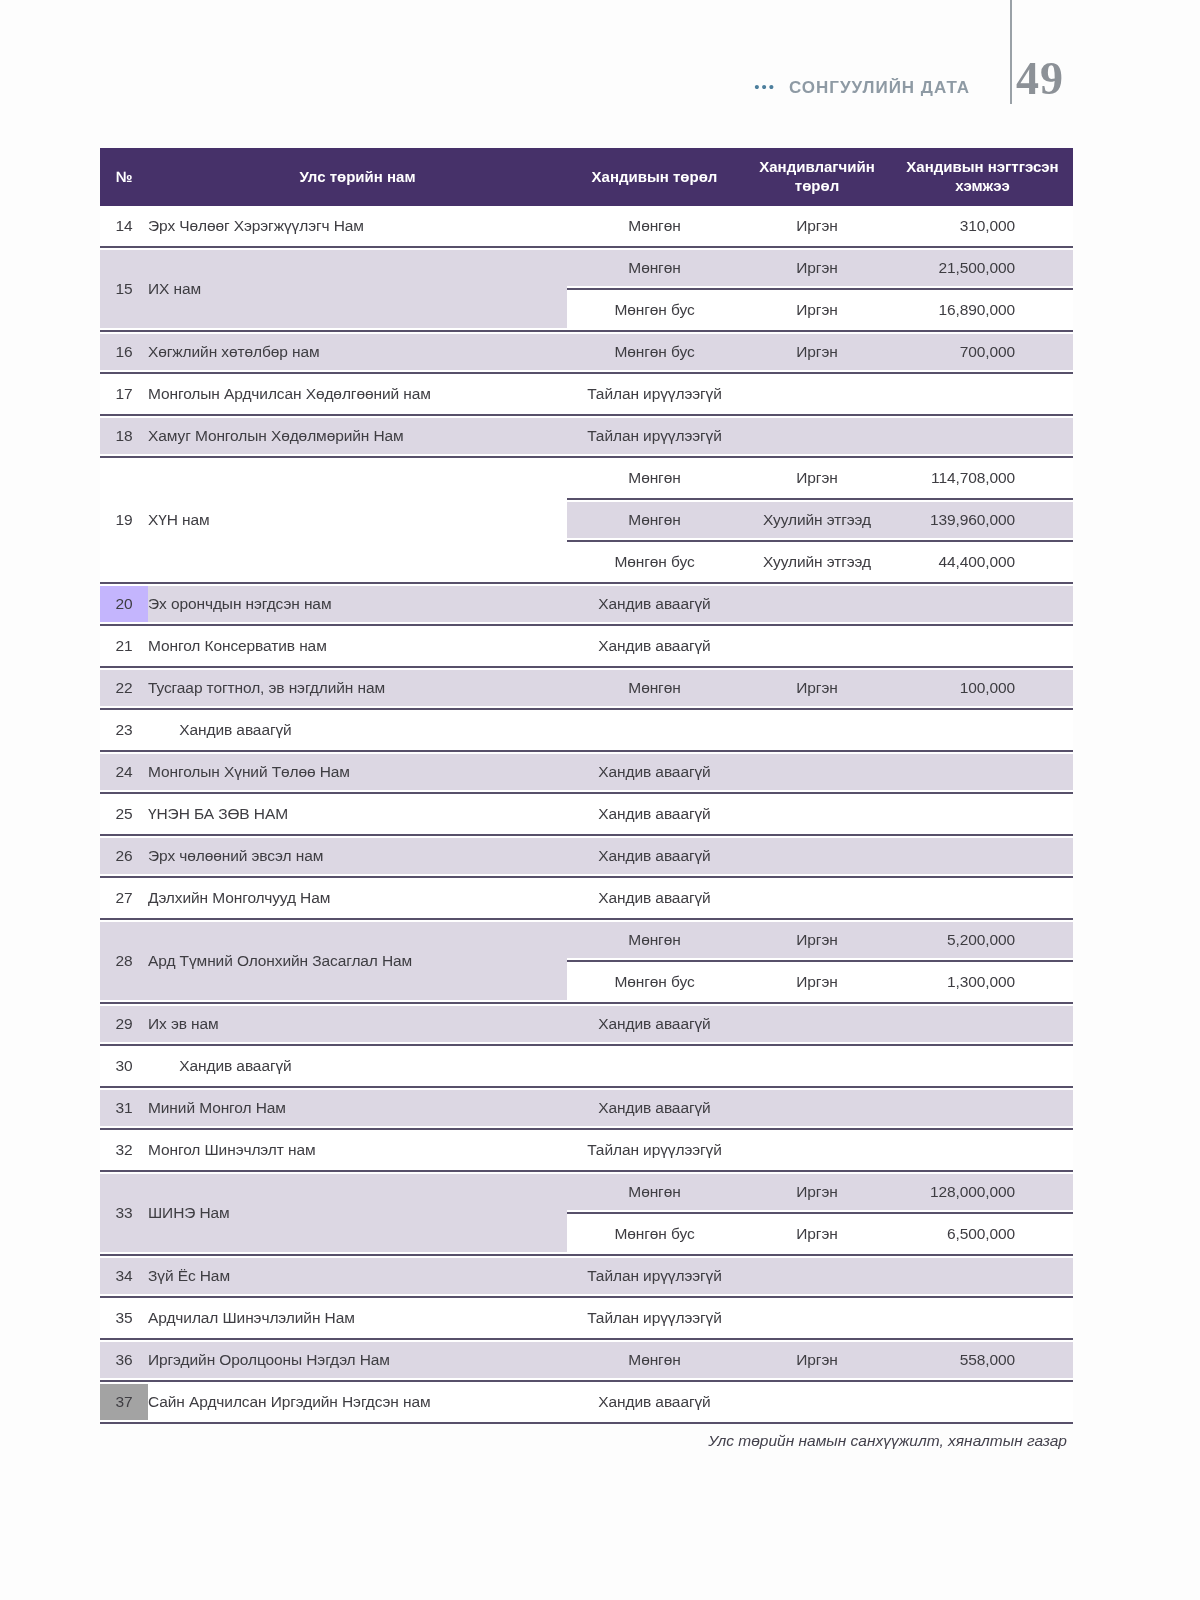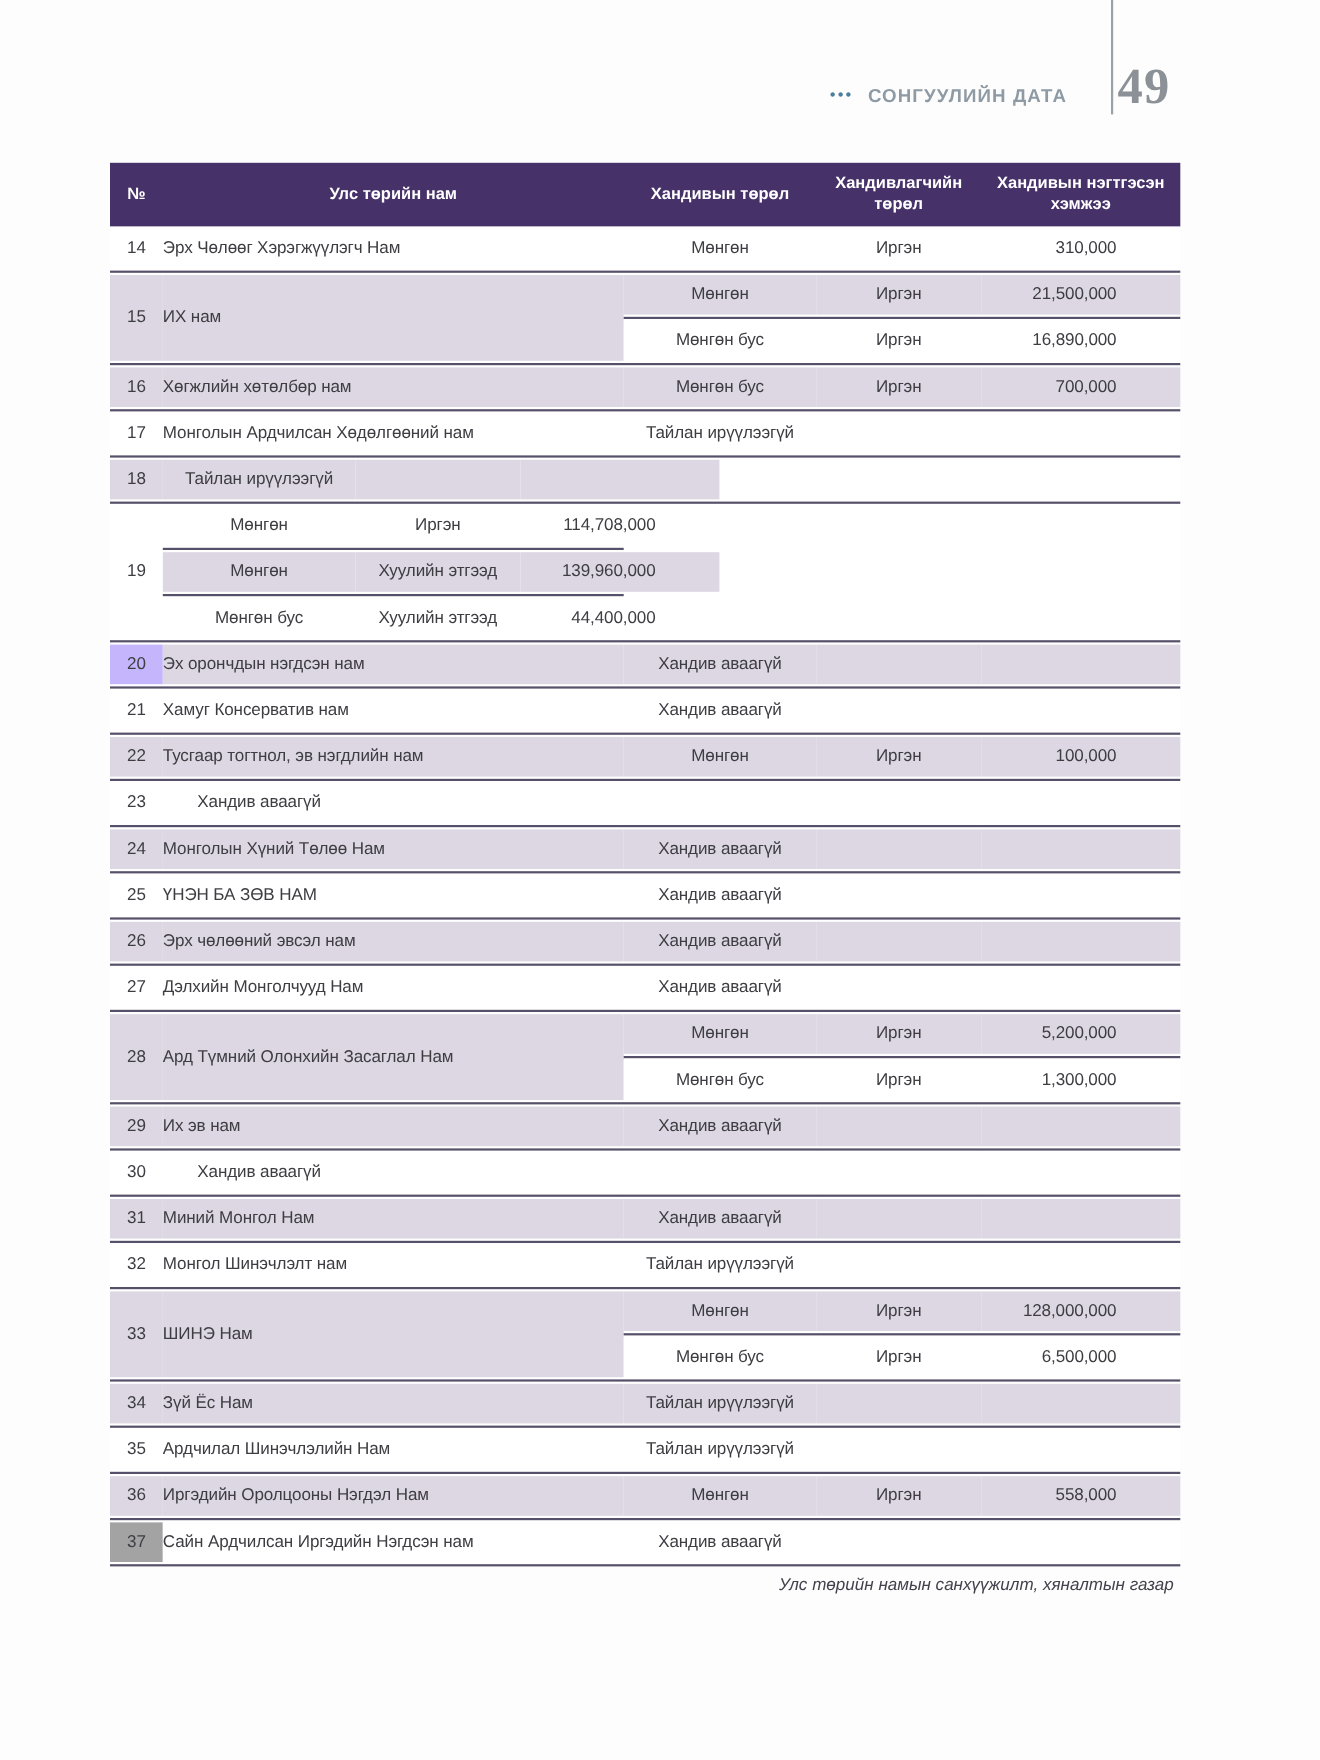--- a/index.html
+++ b/index.html
@@ -139,30 +139,32 @@
           <div class="entries">
             <div class="entry">
               <div class="cell cell-type" style="background: rgb(255, 255, 255);">Тайлан ирүүлээгүй</div>
               <div class="cell cell-donor" style="background: rgb(255, 255, 255);"></div>
               <div class="cell cell-amount" style="background: rgb(255, 255, 255);"></div>
             </div>
           </div>
         </div>
         <div class="group">
           <div class="cell cell-no" style="background: rgb(220, 215, 227);">18</div>
+          <div class="cell cell-party" style="background: rgb(220, 215, 227);">Хамуг Монголын Хөдөлмөрийн Нам</div>
           <div class="entries">
             <div class="entry">
               <div class="cell cell-type" style="background: rgb(220, 215, 227);">Тайлан ирүүлээгүй</div>
               <div class="cell cell-donor" style="background: rgb(220, 215, 227);"></div>
               <div class="cell cell-amount" style="background: rgb(220, 215, 227);"></div>
             </div>
           </div>
         </div>
         <div class="group">
           <div class="cell cell-no" style="background: rgb(255, 255, 255);">19</div>
+          <div class="cell cell-party" style="background: rgb(255, 255, 255);">ХҮН нам</div>
           <div class="entries">
             <div class="entry">
               <div class="cell cell-type" style="background: rgb(255, 255, 255);">Мөнгөн</div>
               <div class="cell cell-donor" style="background: rgb(255, 255, 255);">Иргэн</div>
               <div class="cell cell-amount" style="background: rgb(255, 255, 255);">114,708,000</div>
             </div>
             <div class="entry">
               <div class="cell cell-type" style="background: rgb(220, 215, 227);">Мөнгөн</div>
               <div class="cell cell-donor" style="background: rgb(220, 215, 227);">Хуулийн этгээд</div>
               <div class="cell cell-amount" style="background: rgb(220, 215, 227);">139,960,000</div>
@@ -180,21 +182,21 @@
           <div class="entries">
             <div class="entry">
               <div class="cell cell-type" style="background: rgb(220, 215, 227);">Хандив аваагүй</div>
               <div class="cell cell-donor" style="background: rgb(220, 215, 227);"></div>
               <div class="cell cell-amount" style="background: rgb(220, 215, 227);"></div>
             </div>
           </div>
         </div>
         <div class="group">
           <div class="cell cell-no" style="background: rgb(255, 255, 255);">21</div>
-          <div class="cell cell-party" style="background: rgb(255, 255, 255);">Хамуг Консерватив нам</div>
+          <div class="cell cell-party" style="background: rgb(255, 255, 255);">Монгол Консерватив нам</div>
           <div class="entries">
             <div class="entry">
               <div class="cell cell-type" style="background: rgb(255, 255, 255);">Хандив аваагүй</div>
               <div class="cell cell-donor" style="background: rgb(255, 255, 255);"></div>
               <div class="cell cell-amount" style="background: rgb(255, 255, 255);"></div>
             </div>
           </div>
         </div>
         <div class="group">
           <div class="cell cell-no" style="background: rgb(220, 215, 227);">22</div>

